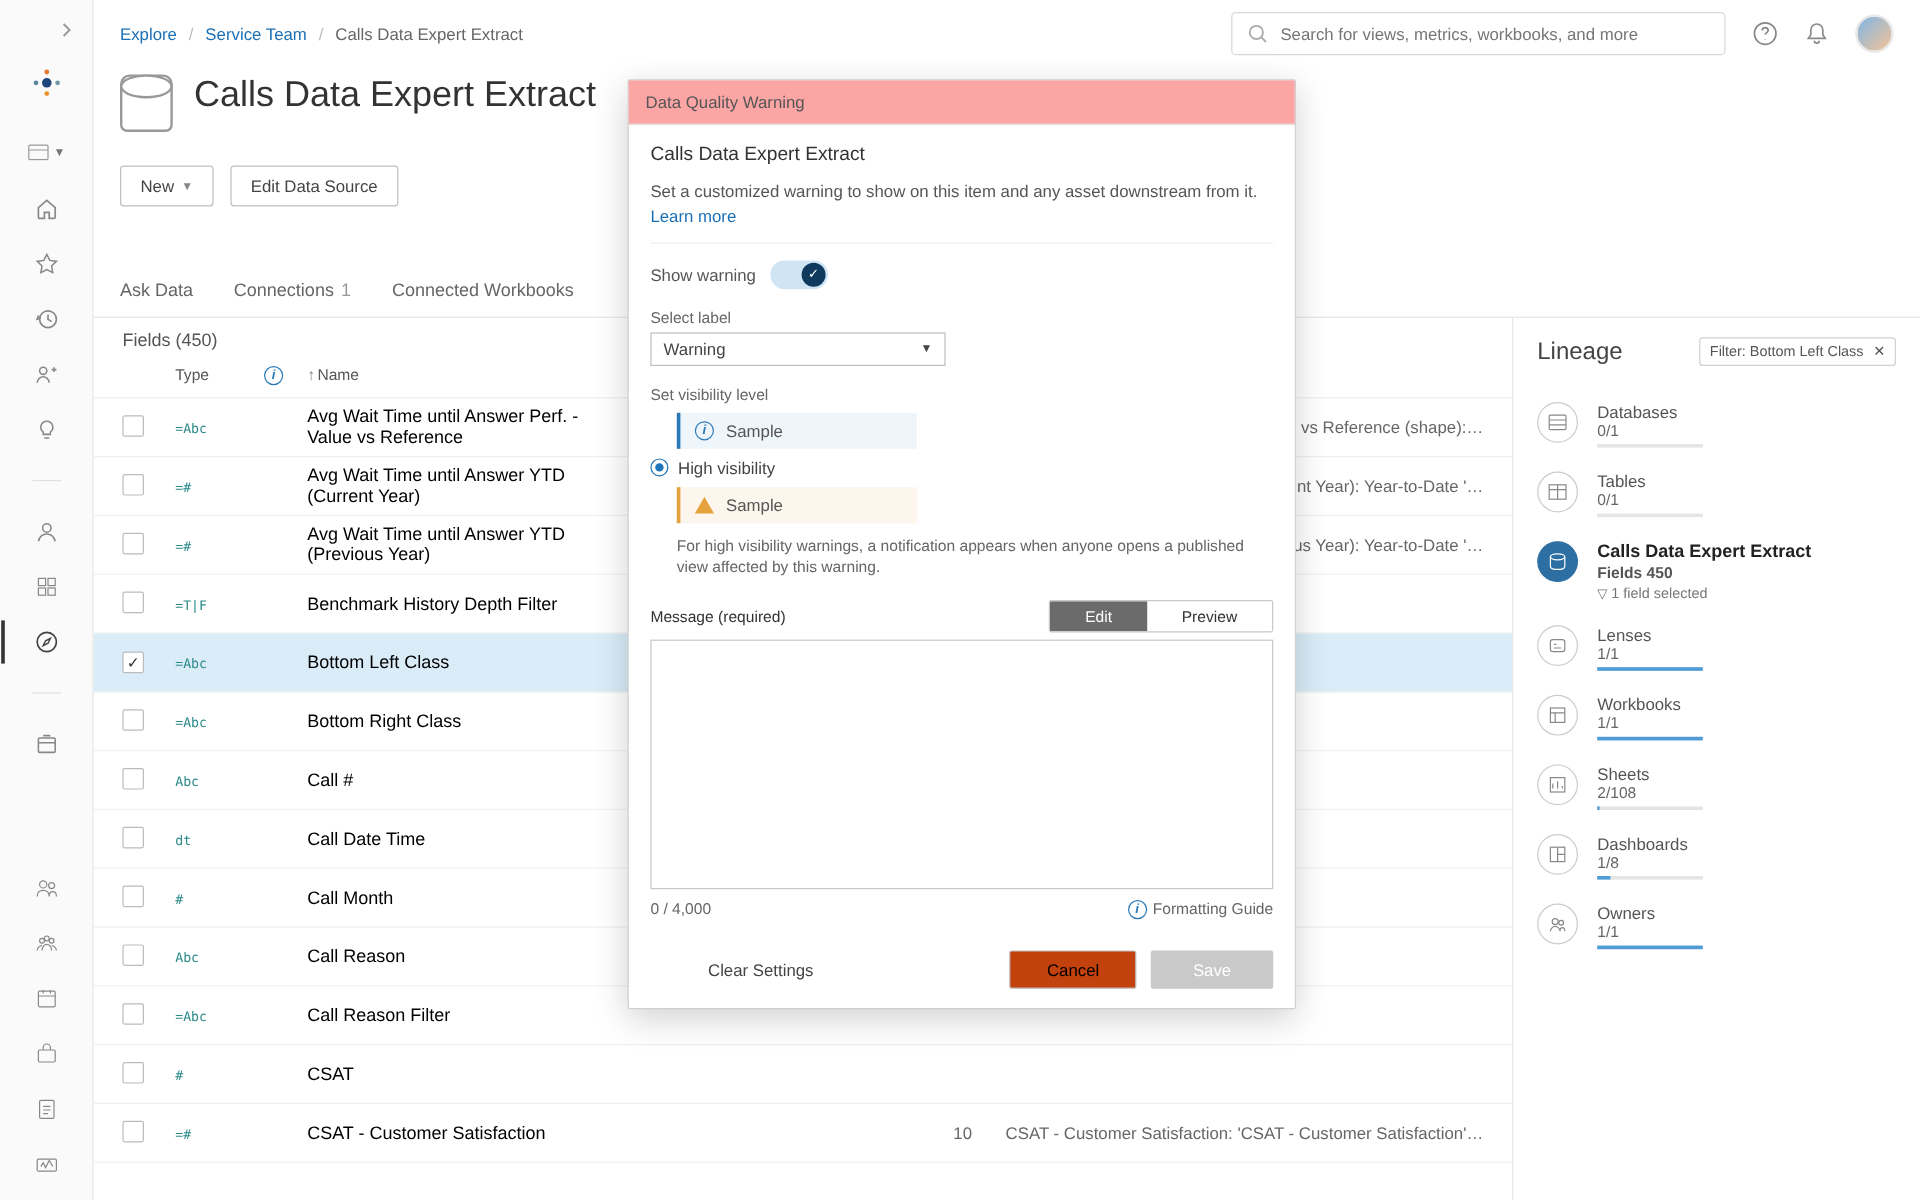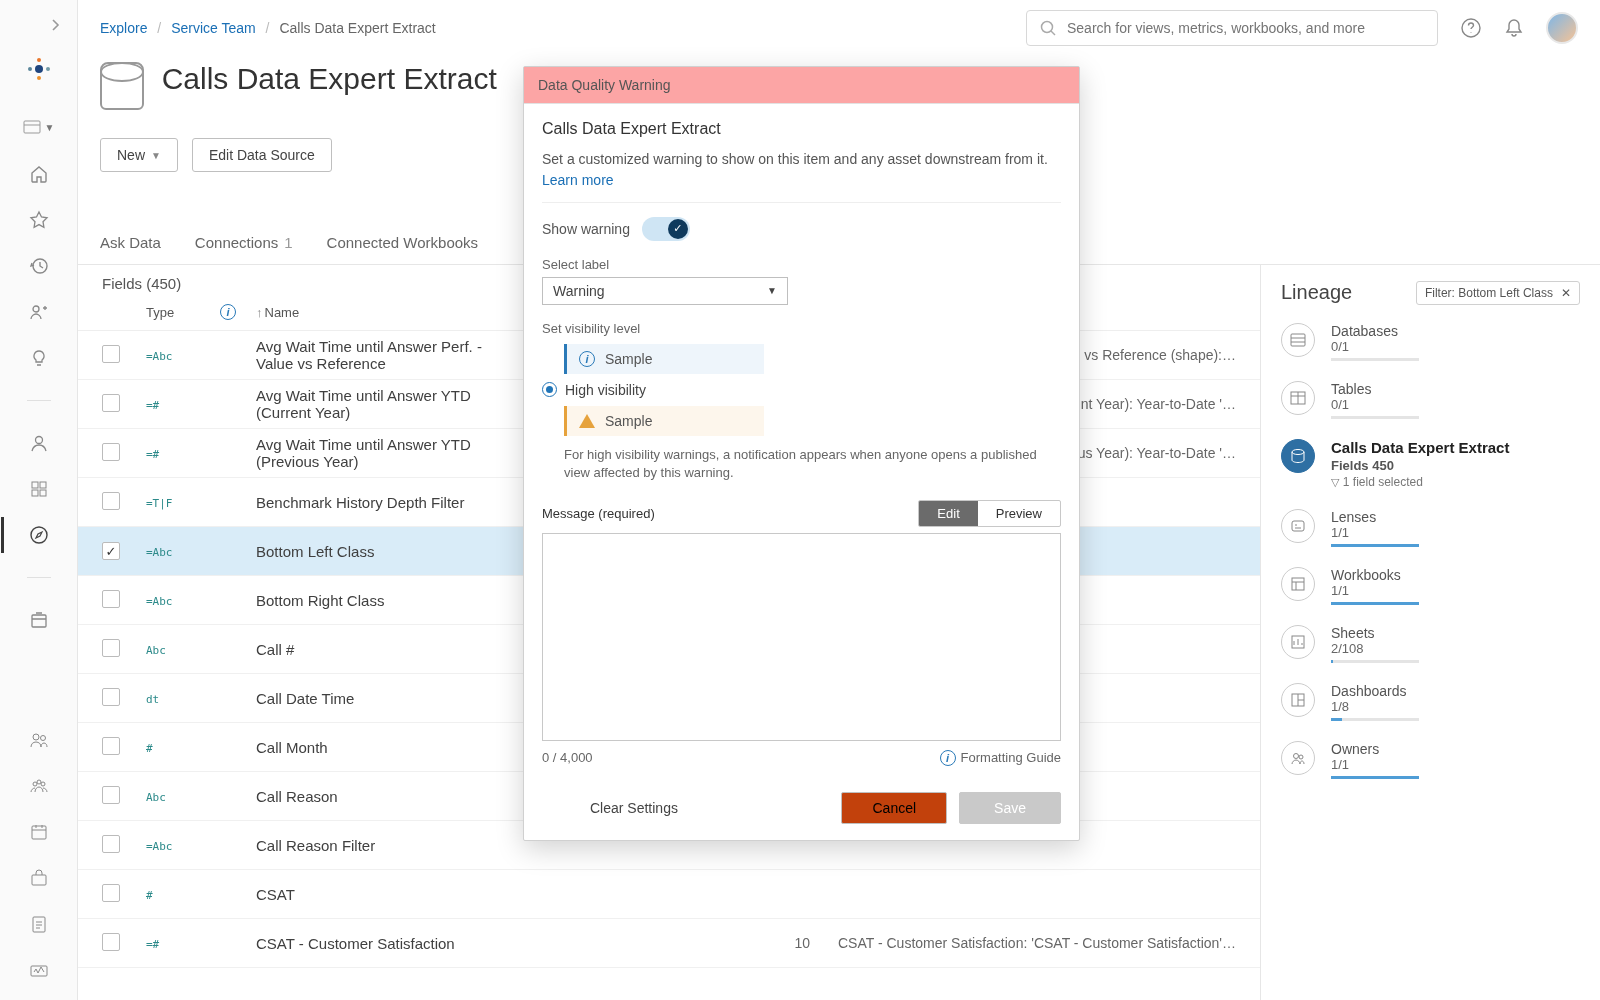--- a/index.html
+++ b/index.html
@@ -47,29 +47,29 @@
 .fields-head { padding: 10px 24px 6px; font-size: 15px; color: #555; }
 .table-head { display: flex; align-items: center; padding: 6px 24px 10px; border-bottom: 1px solid #eee; color: #555; font-size: 13px; }
 .col-check { width: 44px; }
 .col-type { width: 74px; }
 .col-sens { width: 36px; }
 .col-name { flex: 0 0 250px; }
 .sort-ind { color: #888; margin-right: 2px; }
 .rows { flex: 1; overflow: hidden; }
 .row { display: flex; align-items: center; padding: 0 24px; height: 49px; border-bottom: 1px solid #f0f0f0; }
 .row.selected { background: #d9ecf8; }
-.row .name { color: #404040; font-size: 15px; }
+.row .name { color: #000000; font-size: 15px; }
 .row .check { width: 18px; height: 18px; border: 1px solid #bbb; border-radius: 2px; display: inline-flex; align-items: center; justify-content: center; }
 .row.selected .check { background: #fff; }
 .type-pill { font-size: 11px; color: #2c8a8a; font-family: monospace; }
 .row .tail { margin-left: auto; color: #666; font-size: 14px; white-space: nowrap; overflow: hidden; text-overflow: ellipsis; max-width: 540px; display: flex; gap: 28px; }
 
 
 .lineage { width: 340px; border-left: 1px solid #e6e6e6; padding: 16px 20px; }
-.lineage-head { display: flex; margin-bottom: 18px; }
+.lineage-head { display: flex; align-items: center; margin-bottom: 30px; }
 .lineage-head h2 { font-size: 20px; font-weight: 400; color: #444; }
 .filter-chip { margin-left: auto; border: 1px solid #d0d0d0; border-radius: 3px; padding: 4px 8px; font-size: 12px; color: #555; display: flex; align-items: center; gap: 8px; }
 .lin-item { display: flex; gap: 16px; margin-bottom: 20px; position: relative; }
 .lin-icon { width: 34px; height: 34px; border: 1px solid #ccc; border-radius: 50%; display: flex; align-items: center; justify-content: center; color: #888; flex-shrink: 0; background: #fff; font-size: 15px; }
 .lin-item.active .lin-icon { background: #2e6fa3; border-color: #2e6fa3; color: #fff; }
 .lin-body { flex: 1; }
 .lin-label { font-size: 14px; color: #555; }
 .lin-item.active .lin-label { color: #222; font-weight: 600; font-size: 15px; }
 .lin-sub { font-size: 13px; color: #666; }
 .lin-bar { height: 3px; background: #e4e4e4; margin-top: 4px; width: 88px; position: relative; }
@@ -94,21 +94,21 @@
 .radio { width: 15px; height: 15px; border: 1.5px solid #2075b8; border-radius: 50%; display: inline-flex; align-items: center; justify-content: center; }
 .radio.on::after { content: ""; width: 7px; height: 7px; background: #2075b8; border-radius: 50%; }
 .sample { margin: 8px 0 4px 22px; padding: 7px 12px; display: flex; align-items: center; gap: 10px; font-size: 14px; color: #555; width: 200px; }
 .sample.std { border-left: 3px solid #2a7ab8; background: #eef5fb; }
 .sample.high { border-left: 3px solid #e6a23c; background: #fdf6ec; }
 .info-circle { width: 16px; height: 16px; border: 1.5px solid #2a7ab8; border-radius: 50%; color: #2a7ab8; display: inline-flex; align-items: center; justify-content: center; font-size: 11px; font-weight: bold; font-style: italic; }
 .warn-tri { width: 0; height: 0; border-left: 8px solid transparent; border-right: 8px solid transparent; border-bottom: 14px solid #e6a23c; position: relative; }
 .note { font-size: 13px; color: #666; margin: 10px 0 6px 22px; line-height: 1.4; }
 .msg-head { display: flex; align-items: center; margin-top: 18px; }
 .tab-btns { margin-left: auto; display: flex; border: 1px solid #c8c8c8; border-radius: 2px; overflow: hidden; }
-.tab-btns div { padding: 5px 18px; font-size: 13px; }
+.tab-btns div { padding: 5px 29px; font-size: 13px; }
 .tab-btns .on { background: #6b6b6b; color: #fff; }
 textarea { width: 100%; height: 208px; border: 1px solid #c8c8c8; margin-top: 6px; resize: none; padding: 8px; font-family: inherit; font-size: 14px; }
 .counter-row { display: flex; align-items: center; font-size: 13px; color: #666; margin-top: 6px; }
 .counter-row .guide { margin-left: auto; display: flex; align-items: center; gap: 5px; }
 .modal-foot { display: flex; align-items: center; padding: 10px 18px 16px; }
 .link-btn { color: #444; font-size: 14px; cursor: pointer; margin-left: 48px; }
 .modal-foot .spacer { flex: 1; }
 .mbtn { padding: 7px 30px; border: 1px solid #bfbfbf; background: #c2410c; font-size: 14px; border-radius: 2px; cursor: pointer; }
 .mbtn.primary { background: #c9c9c9; color: #fff; border-color: #c9c9c9; margin-left: 12px; padding: 7px 34px; }
 

